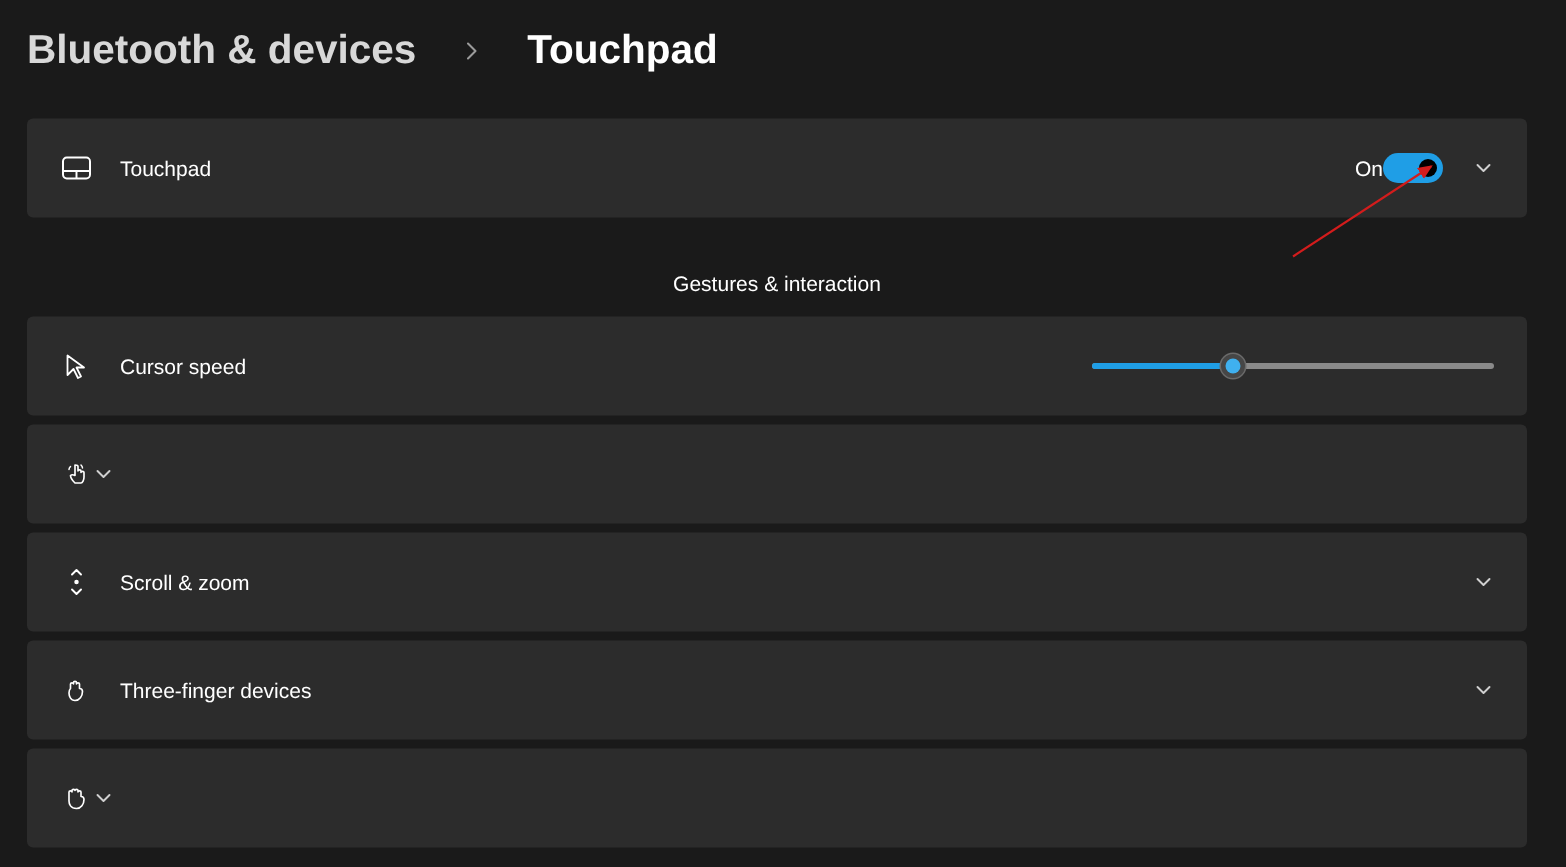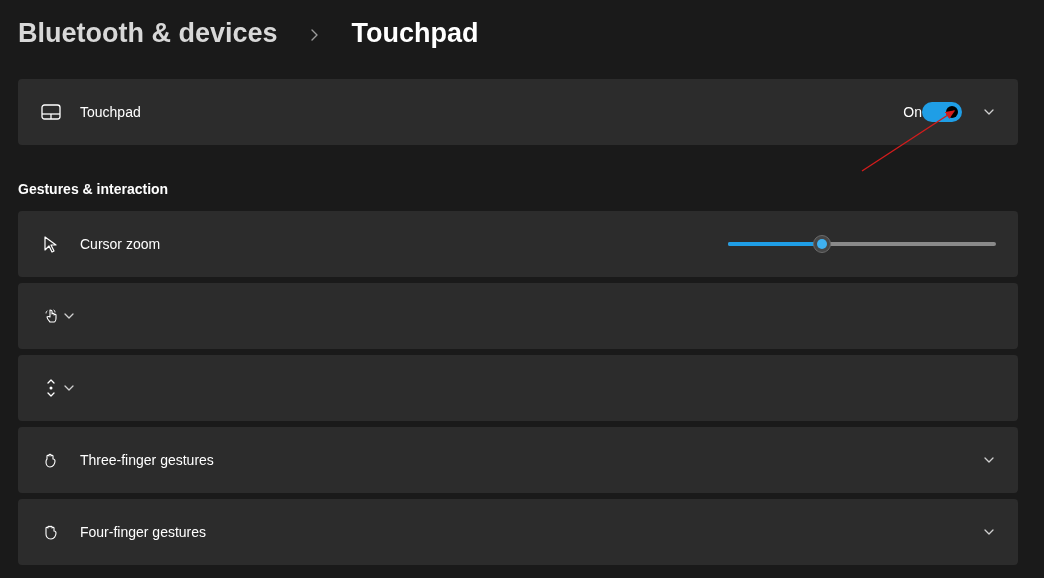--- a/index.html
+++ b/index.html
@@ -50,22 +50,23 @@
       align-items: center;
       justify-content: center;
     }
     .card-label {
       font-size: 14px;
       margin-left: 18px;
       flex: 1;
     }
     .section-title {
       font-size: 14px;
-      font-weight: 700;
+      font-weight: 400;
       margin: 36px 0 14px 0;
+      text-align: center;
     }
     .toggle-status {
       font-size: 14px;
     }
     .toggle {
       width: 40px;
       height: 20px;
       border-radius: 20px;
       background: #1f9ee6;
       position: relative;
@@ -171,21 +172,21 @@
 </svg>
 
 <div class="section-title">Gestures &amp; interaction</div>
 
 <div class="card">
   <span class="card-icon">
     <svg width="18" height="18" viewBox="0 0 18 18">
       <path d="M3 2 L3 15 L7 11 L10 17 L12 16 L9 10 L14 10 Z" stroke="#ffffff" stroke-width="1.2" fill="none" stroke-linejoin="round"></path>
     </svg>
   </span>
-  <span class="card-label">Cursor zoom</span>
+  <span class="card-label">Cursor speed</span>
   <div class="slider-wrap">
     <div class="slider-track"></div>
     <div class="slider-fill" id="slider-fill" style="width: 35%;"></div>
     <div class="slider-thumb" id="slider-thumb" style="left: 35%;">
       <div class="slider-thumb-inner"></div>
     </div>
   </div>
 </div>
 
 <div class="card">
@@ -204,46 +205,46 @@
 </div>
 
 <div class="card">
   <span class="card-icon">
     <svg width="16" height="20" viewBox="0 0 16 20">
       <path d="M8 2 L5 5 M8 2 L11 5" stroke="#ffffff" stroke-width="1.3" fill="none" stroke-linecap="round"></path>
       <circle cx="8" cy="10" r="1.5" fill="#ffffff"></circle>
       <path d="M8 18 L5 15 M8 18 L11 15" stroke="#ffffff" stroke-width="1.3" fill="none" stroke-linecap="round"></path>
     </svg>
   </span>
+  <span class="card-label">Scroll &amp; zoom</span>
   <span class="chevron">
     <svg width="14" height="14" viewBox="0 0 14 14">
         <path d="M3 5 L7 9 L11 5" stroke="#d0d0d0" stroke-width="1.3" fill="none" stroke-linecap="round" stroke-linejoin="round"></path>
       </svg>
   </span>
 </div>
 
 <div class="card">
   <span class="card-icon">
     <svg width="18" height="18" viewBox="0 0 18 18">
       <path d="M5 8 L5 5 C5 4 7 4 7 5 L7 4 C7 3 9 3 9 4 L9 5 C9 4 11 4 11 5 L11 8 C11 8 13 8 13 10 C13 13 11 16 8 16 C5 16 4 13 4 11 C4 9 5 8 5 8 Z" stroke="#ffffff" stroke-width="1.1" fill="none" stroke-linejoin="round"></path>
     </svg>
   </span>
-  <span class="card-label">Three-finger gestures</span>
+  <span class="card-label">Three-finger devices</span>
   <span class="chevron">
     <svg width="14" height="14" viewBox="0 0 14 14">
         <path d="M3 5 L7 9 L11 5" stroke="#d0d0d0" stroke-width="1.3" fill="none" stroke-linecap="round" stroke-linejoin="round"></path>
       </svg>
   </span>
 </div>
 
 <div class="card">
   <span class="card-icon">
     <svg width="18" height="18" viewBox="0 0 18 18">
       <path d="M4 8 L4 5 C4 4 6 4 6 5 L6 4 C6 3 8 3 8 4 L8 4 C8 3 10 3 10 4 L10 5 C10 4 12 4 12 5 L12 8 C12 8 14 8 14 10 C14 13 12 16 9 16 C5 16 4 13 4 11 Z" stroke="#ffffff" stroke-width="1.1" fill="none" stroke-linejoin="round"></path>
     </svg>
   </span>
-  <span class="card-label">Four-finger gestures</span>
   <span class="chevron">
     <svg width="14" height="14" viewBox="0 0 14 14">
         <path d="M3 5 L7 9 L11 5" stroke="#d0d0d0" stroke-width="1.3" fill="none" stroke-linecap="round" stroke-linejoin="round"></path>
       </svg>
   </span>
 </div>
 
 </body></html>

